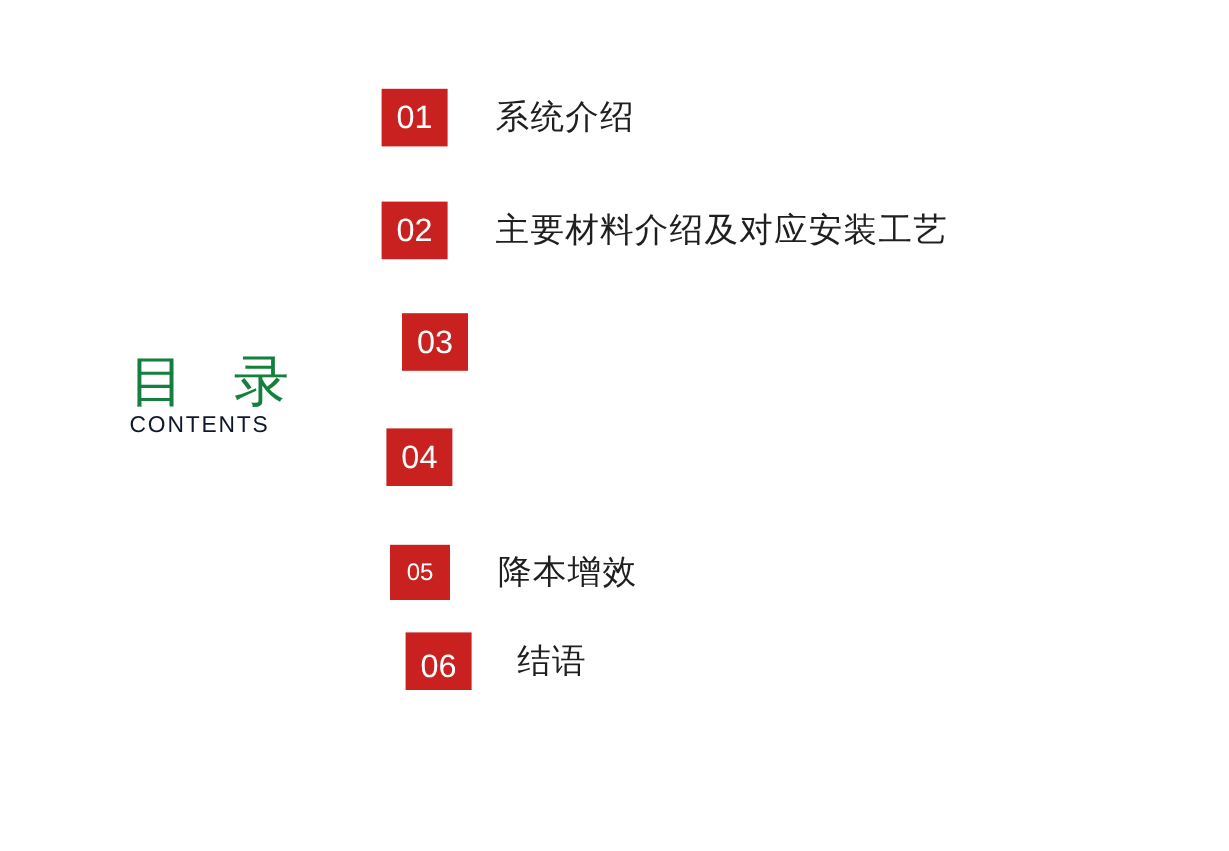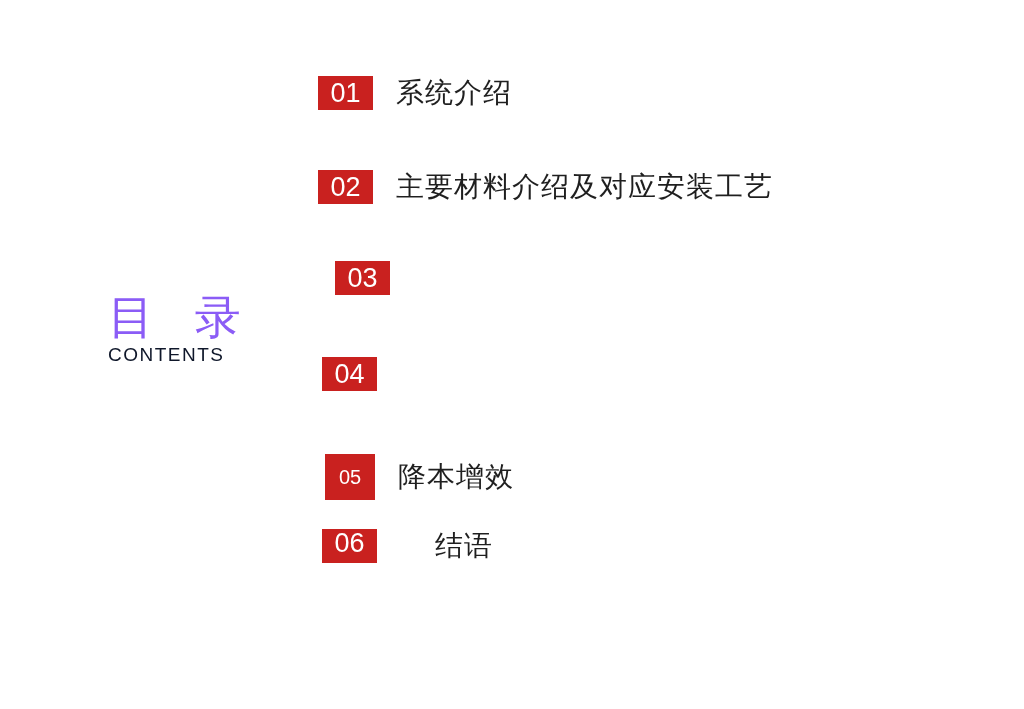--- a/index.html
+++ b/index.html
@@ -18,21 +18,21 @@
 
   
   .title-block {
     position: absolute;
     left: 108px;
     top: 292px;
     width: 200px;
   }
   .title-cn {
     font-size: 46px;
-    color: #8b5cf6;
+    color: #15803d;
     letter-spacing: 14px;
     line-height: 1.1;
     font-weight: 500;
     white-space: nowrap;
   }
   .title-en {
     margin-top: 1px;
     font-size: 19px;
     color: #0f172a;
     letter-spacing: 1.5px;
@@ -48,51 +48,51 @@
     height: 709px;
   }
   .toc-item {
     position: absolute;
     left: 0;
     display: flex;
     align-items: center;
   }
   .num-box {
     width: 55px;
-    height: 34px;
+    height: 48px;
     background: #c9211f;
     color: #ffffff;
     display: flex;
     align-items: center;
     justify-content: center;
     font-size: 27px;
     font-weight: 500;
     flex: 0 0 auto;
   }
   .toc-label {
-    margin-left: 23px;
+    margin-left: 40px;
     font-size: 28px;
     color: #1f1f1f;
     font-weight: 400;
     white-space: nowrap;
     letter-spacing: 1px;
   }
 
   
   .toc-item.i0 { top: 74px; }
   .toc-item.i1 { top: 168px; }
   .toc-item.i2 { top: 261px; left: 17px; }
   .toc-item.i3 { top: 357px; left: 4px; }
   .toc-item.i4 { top: 454px; left: 7px; }
-  .toc-item.i5 { top: 527px; left: 4px; }
+  .toc-item.i5 { top: 527px; left: 20px; }
 
   
   .toc-item.i4 .num-box { width: 50px; height: 46px; font-size: 20px; }
   .toc-item.i5 .num-box { align-items: flex-end; padding-bottom: 4px; box-sizing: border-box; }
-  .toc-item.i5 .toc-label { margin-left: 58px; font-family: Liberation Serif, serif; }
+  .toc-item.i5 .toc-label { margin-left: 38px; font-family: Liberation Serif, serif; }
 </style>
 </head>
 <body>
 
 <div class="slide">
 
   <div class="title-block">
     <div class="title-cn">目 录</div>
     <div class="title-en">CONTENTS</div>
   </div>

